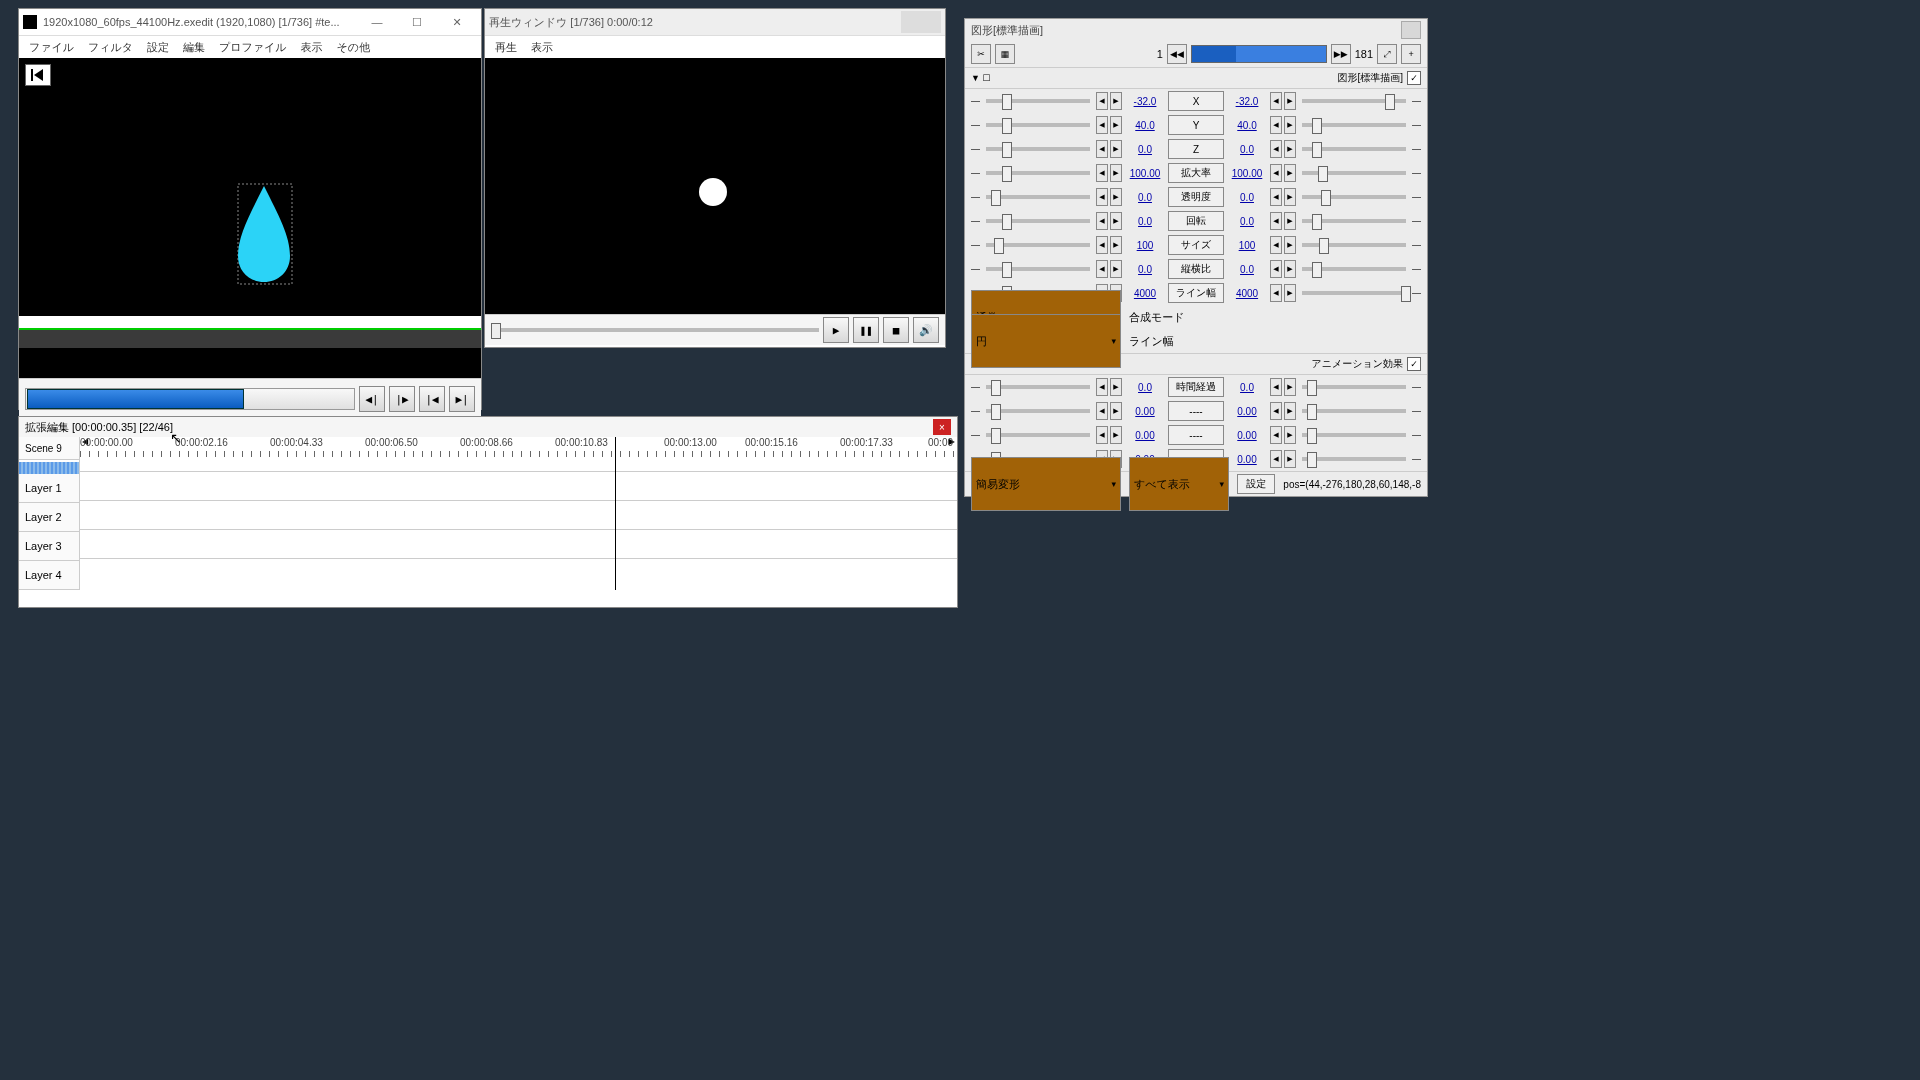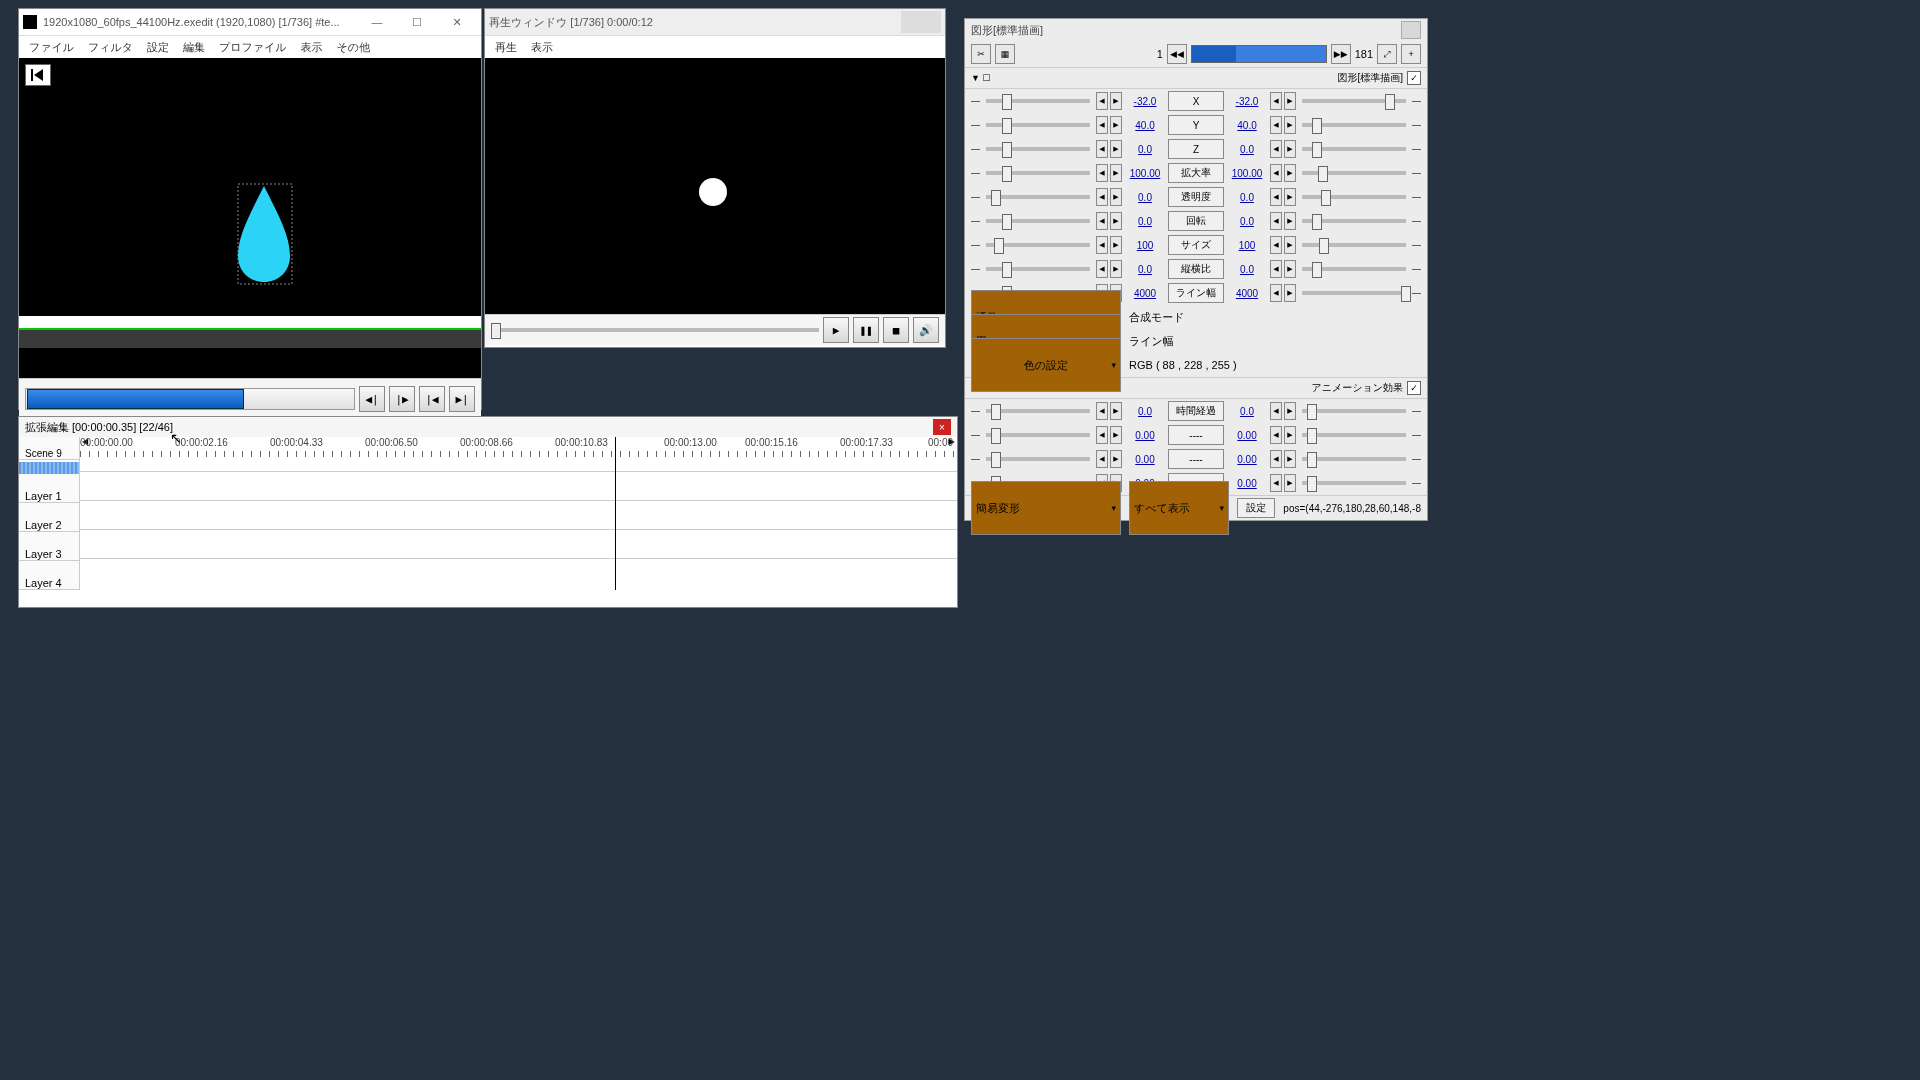--- a/index.html
+++ b/index.html
@@ -16,21 +16,21 @@
 .greenline{height:2px;background:#0c0;margin-top:12px}
 .seekrow{height:40px;display:flex;align-items:center;padding:0 6px;background:#f5f5f5;gap:4px;border-top:1px solid #ccc}
 .seekbar{flex:1;height:18px;border:1px solid #999;background:linear-gradient(#f8f8f8,#e0e0e0);display:flex;align-items:center;padding:1px}
 .seekfill{height:100%;background:linear-gradient(#3a8be8,#0a5cc0);border:1px solid #033}
 .sbtn{width:24px;height:24px;border:1px solid #888;background:linear-gradient(#f8f8f8,#d8d8d8);display:flex;align-items:center;justify-content:center;font-size:11px;font-family:monospace}
 
 .tlhead{height:20px;display:flex;align-items:center;padding:0 6px;background:#f5f5f5;font-size:11px}
 .tlclose{width:18px;height:16px;background:#c22;color:#fff;font-size:10px;display:flex;align-items:center;justify-content:center;margin-left:auto}
 .tlbody{display:flex}
 .tlside{width:60px;border-right:1px solid #ccc}
-.tlcell{height:28px;border-bottom:1px solid #ccc;display:flex;align-items:flex-end;padding-left:6px;font-size:11px;background:#fafafa}
+.tlcell{height:28px;border-bottom:1px solid #ccc;display:flex;align-items:center;padding-left:6px;font-size:11px;background:#fafafa}
 .tlcell.scene{height:22px;font-size:10px}
 .tlblue{height:12px;background:repeating-linear-gradient(90deg,#5a9ae8,#5a9ae8 2px,#8abaea 2px,#8abaea 4px);margin-top:2px}
 .tlmain{flex:1;position:relative}
 .ruler{height:34px;border-bottom:1px solid #ccc;position:relative;background:#fff}
 .ruler .sc{position:absolute;top:14px;height:6px;left:0;right:0;background:repeating-linear-gradient(90deg,#666,#666 1px,transparent 1px,transparent 9px)}
 .ruler .tick{position:absolute;top:0;font-size:10px;color:#444}
 .layer{height:28px;border-bottom:1px solid #ccc;background:#fff;position:relative}
 .clip{position:absolute;top:2px;height:24px;background:linear-gradient(#2a5fd0,#1540a0);color:#fff;font-size:11px;display:flex;align-items:center;padding-left:6px;border:1px solid #032}
 .playhead{position:absolute;top:0;bottom:0;width:1px;background:#000}
 
@@ -350,26 +350,20 @@
         <span>通常</span>
       </div>
     <span>合成モード</span>
   </div>
   <div class="drow">
     <div class="dsel">
         <span>円</span>
       </div>
     <span>ライン幅</span>
   </div>
-  <div class="drow">
-    <div class="dsel" style="justify-content:center">
-        <span>色の設定</span>
-      </div>
-    <span>RGB ( 88 , 228 , 255 )</span>
-  </div>
   <div class="section-hdr">
     <span class="arrow">▼ ☐</span>
     <span>アニメーション効果</span>
     <div class="ck">✓</div>
   </div>
   <div id="prows2">
       <div class="prow">
     <span style="font-size:9px">—</span>
     <div class="slider">
           <div class="th" style="left:5%"></div>

